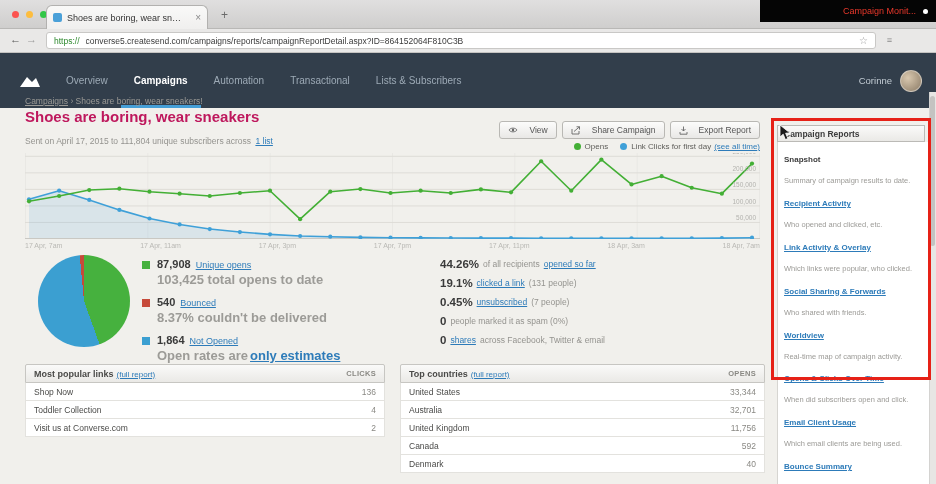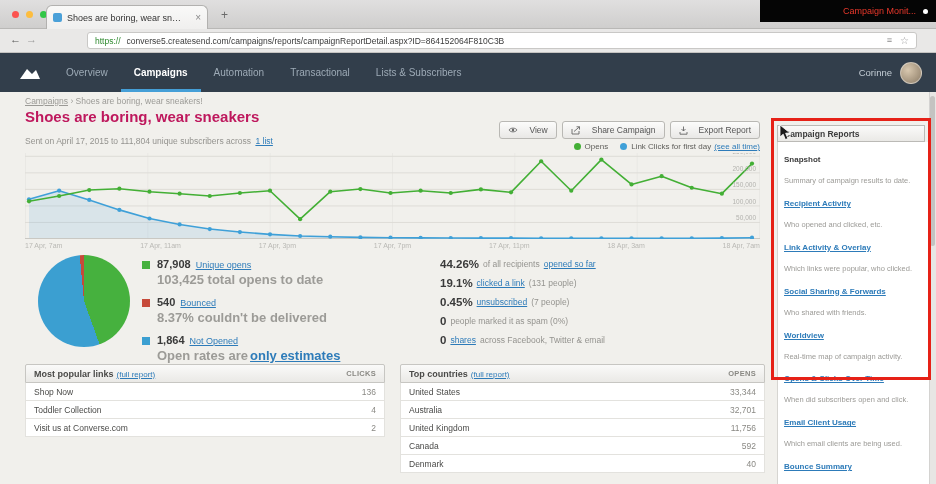--- a/index.html
+++ b/index.html
@@ -25,28 +25,28 @@
   .recbar { position:absolute; right:0; top:0; width:176px; height:22px; background:#050505;
     display:flex; align-items:center; justify-content:flex-end; gap:7px; padding-right:8px; }
   .rec-label { color:#e8382b; font-size:9px; white-space:nowrap; }
   .rec-dot { width:5px; height:5px; border-radius:50%; background:#fff; flex:none; }
 
   .urlbar { position:absolute; top:29px; left:0; width:936px; height:24px;
     background:#e9e8e7; border-bottom:1px solid #c4c3c1; }
   .nav-btn { position:absolute; top:4px; font-size:11px; color:#555; }
   .nav-btn.fwd { color:#9b9b9b; }
   .omnibox { position:absolute; left:46px; top:3px; width:830px; height:17px; background:#fff;
-    border:1px solid #c9c8c6; border-radius:3px; display:flex; align-items:center; padding:0 7px; gap:6px;margin-left:41px; }
+    border:1px solid #c9c8c6; border-radius:3px; display:flex; align-items:center; padding:0 7px; gap:6px; }
   .url-scheme { color:#2f8a2f; font-size:8.5px; flex:none; }
   .url-text { flex:1; font-size:8.5px; color:#3a3a3a; white-space:nowrap; overflow:hidden; }
   .star { color:#9b9b9b; font-size:10px; flex:none; }
   .toolbar-icon { position:absolute; right:44px; top:6px; font-size:9px; color:#8a8a8a; }
 
   
-  .appnav { position:absolute; top:53px; left:0; width:936px; height:39px;
+  .appnav { position:absolute; top:53px; left:0; width:936px; height:55px;
     background:#323e4b; display:flex; align-items:stretch; }
   .logo { display:flex; align-items:center; padding:0 13px 0 20px; }
   .nav-menu { display:flex; align-items:stretch; }
   .nav-item { display:flex; align-items:center; padding:0 13px; font-size:10px; color:#9daab6; }
   .nav-item.active { color:#fff; font-weight:bold; box-shadow:inset 0 -3px 0 #459fd7; }
   .nav-user { margin-left:auto; display:flex; align-items:center; gap:8px; padding-right:14px; }
   .user-name { color:#c3ccd4; font-size:9.5px; }
   .avatar { width:22px; height:22px; border-radius:50%; border:1px solid rgba(255,255,255,.4);
     background:radial-gradient(circle at 35% 35%, #d9c8af, #8a7a65); }
 

